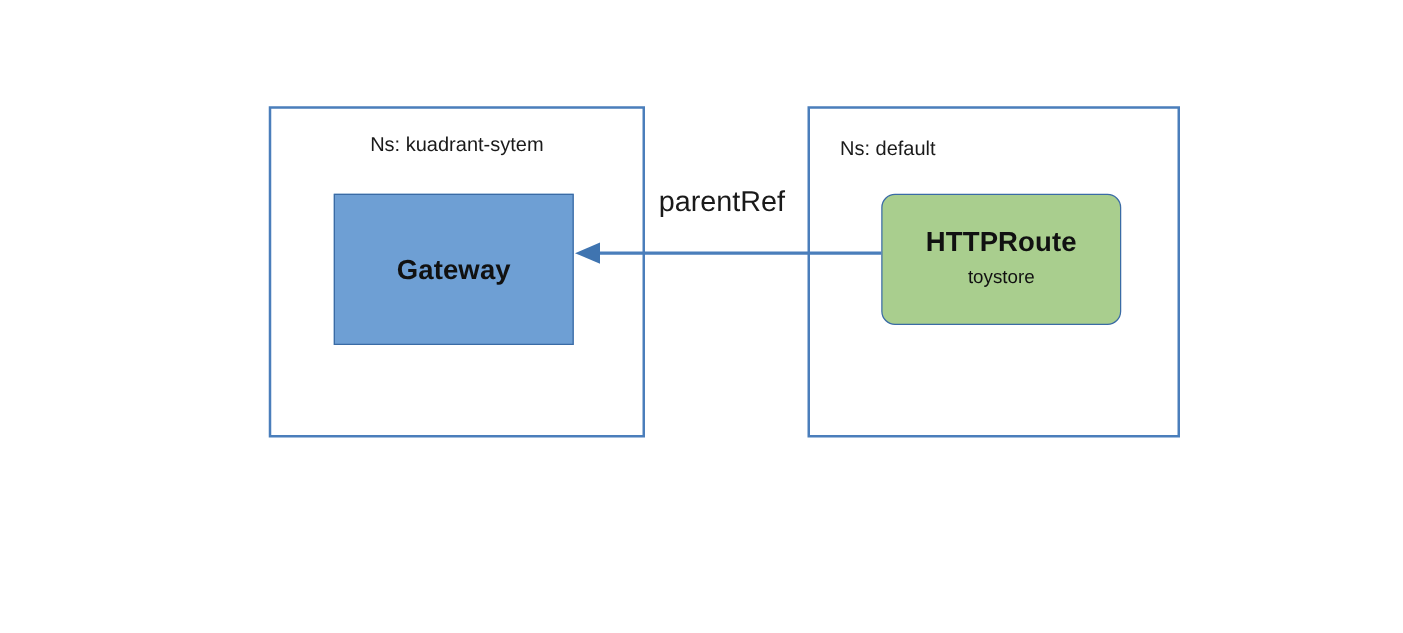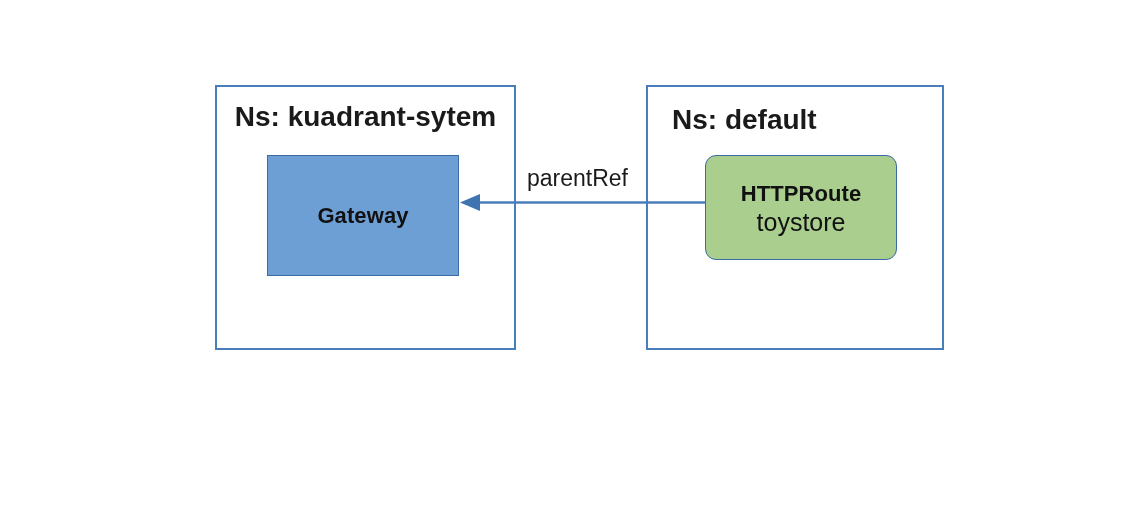--- a/index.html
+++ b/index.html
@@ -35,25 +35,25 @@
   }
   #ns-default {
     left: 646px;
     top: 85px;
     width: 298px;
     height: 265px;
   }
 
   .ns-label {
     position: absolute;
-    font-size: 28px;
+    font-size: 16px;
     line-height: 28px;
     color: #1a1a1a;
     white-space: nowrap;
-    font-weight: 700;
+    font-weight: 400;
   }
   #ns-kuadrant-label {
     left: 0;
     right: 0;
     top: 16px;
     text-align: center;
   }
   #ns-default-label {
     left: 24px;
     top: 19px;
@@ -88,42 +88,42 @@
   }
 
   .node-title {
     font-size: 22px;
     font-weight: bold;
     color: #111111;
     line-height: 26px;
     letter-spacing: 0.1px;
   }
   .node-subtitle {
-    font-size: 25px;
+    font-size: 15px;
     font-weight: 400;
     color: #111111;
     line-height: 26px;
     margin-top: 2px;
   }
 
   
   #connector-svg {
     position: absolute;
     left: 0;
     top: 0;
     width: 1122px;
     height: 506px;
     pointer-events: none;
     overflow: visible;
   }
 
   #parentref-label {
     position: absolute;
     left: 527px;
-    top: 165px;
+    top: 148px;
     font-size: 23px;
     line-height: 27px;
     color: #1a1a1a;
     white-space: nowrap;
     font-weight: 400;
   }
 </style>
 </head>
 <body>
 

